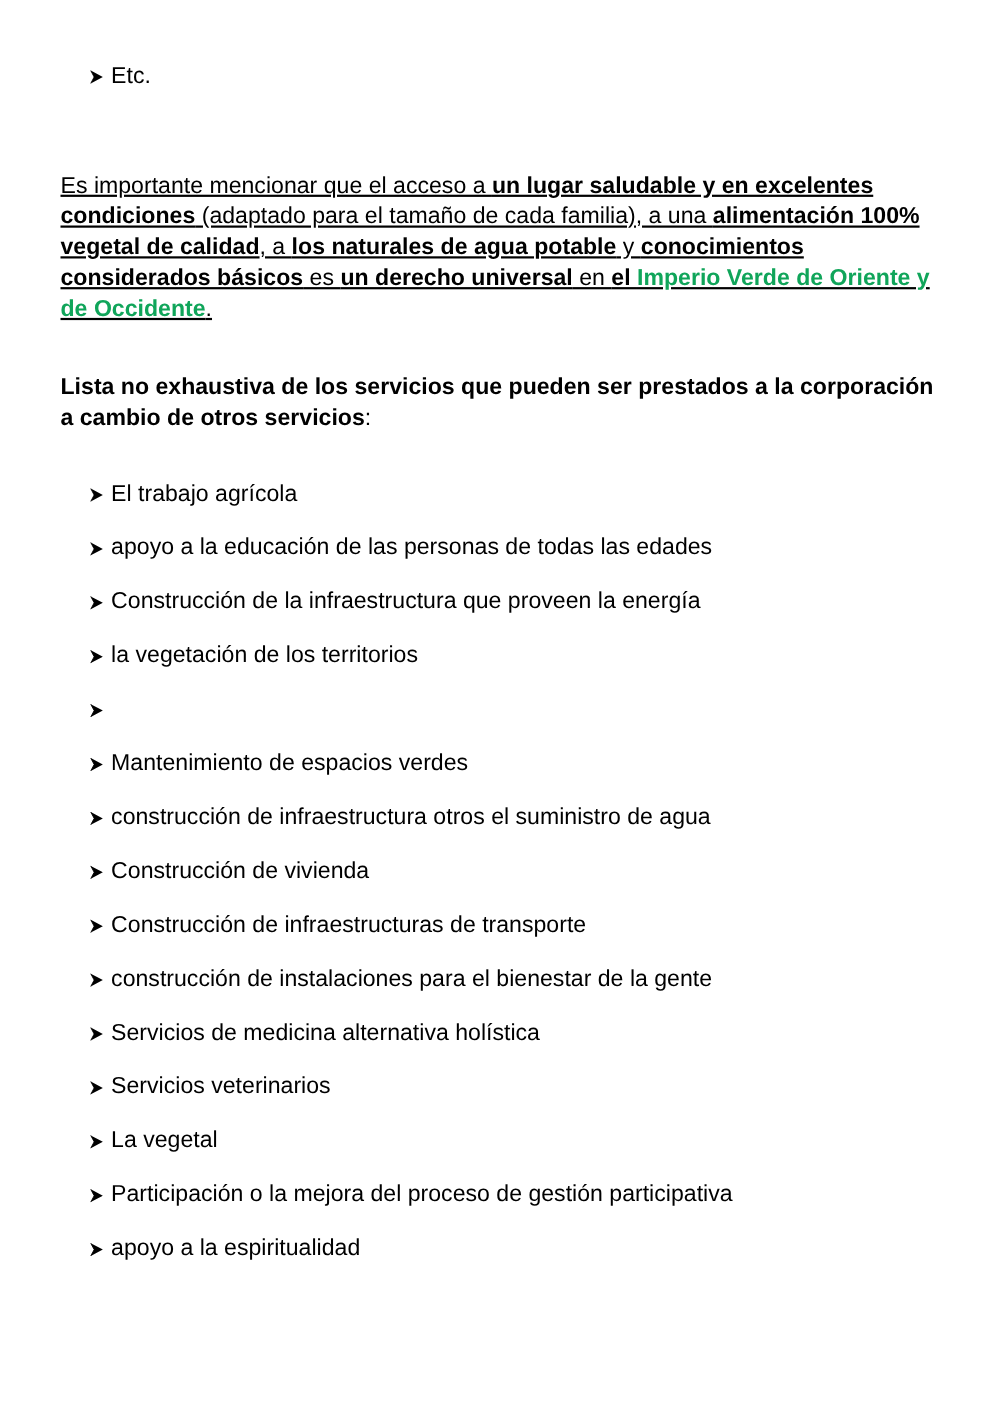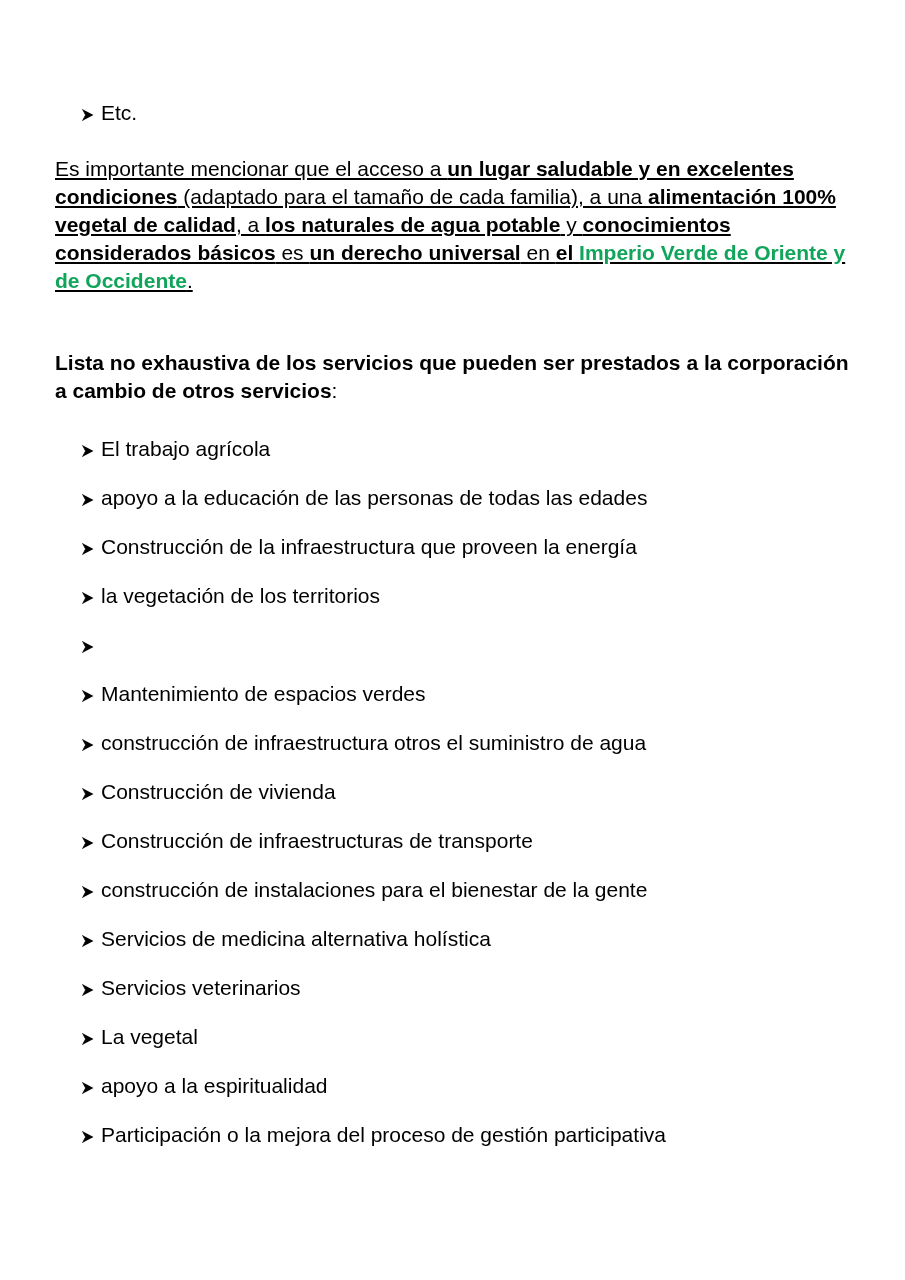--- a/index.html
+++ b/index.html
@@ -22,21 +22,20 @@
   }
 
   
   .top-bullet {
     position: absolute;
     left: 81px;
     top: 55px;
     font-size: 21px;
     line-height: 28px;
     white-space: nowrap;
-    margin-top: 44px;
   }
 
   
   .bullet {
     display: inline-block;
     width: 20px;
     vertical-align: baseline;
     font-family: "DejaVu Sans", sans-serif;
     font-size: 17px;
     line-height: 1;
@@ -56,21 +55,21 @@
     word-spacing: 0px;
     text-decoration: underline;
   }
   .para b { font-weight: bold; }
   .green { font-weight: bold; }
 
   
   .heading {
     position: absolute;
     left: 55px;
-    top: 349px;
+    top: 338px;
     width: 810px;
     font-size: 21px;
     line-height: 28px;
     font-weight: bold;
   }
   .heading .plain { font-weight: normal; }
 
   
   .svc-list {
     position: absolute;
@@ -154,20 +153,20 @@
             <path d="M1.5 1.2 L12.5 7 L1.5 12.8 L4.6 7 Z" fill="#000000"></path>
             <path d="M1.5 1.2 L4.6 7 L1.5 12.8" fill="none" stroke="#000000" stroke-width="0.8"></path>
           </svg></span><span class="txt">Servicios veterinarios</span></div>
       <div class="svc-item"><span class="bullet"><svg width="14" height="14" viewBox="0 0 14 14" aria-hidden="true">
             <path d="M1.5 1.2 L12.5 7 L1.5 12.8 L4.6 7 Z" fill="#000000"></path>
             <path d="M1.5 1.2 L4.6 7 L1.5 12.8" fill="none" stroke="#000000" stroke-width="0.8"></path>
           </svg></span><span class="txt">La vegetal</span></div>
       <div class="svc-item"><span class="bullet"><svg width="14" height="14" viewBox="0 0 14 14" aria-hidden="true">
             <path d="M1.5 1.2 L12.5 7 L1.5 12.8 L4.6 7 Z" fill="#000000"></path>
             <path d="M1.5 1.2 L4.6 7 L1.5 12.8" fill="none" stroke="#000000" stroke-width="0.8"></path>
-          </svg></span><span class="txt">apoyo a la espiritualidad</span></div>
+          </svg></span><span class="txt">Participación o la mejora del proceso de gestión participativa</span></div>
       <div class="svc-item"><span class="bullet"><svg width="14" height="14" viewBox="0 0 14 14" aria-hidden="true">
             <path d="M1.5 1.2 L12.5 7 L1.5 12.8 L4.6 7 Z" fill="#000000"></path>
             <path d="M1.5 1.2 L4.6 7 L1.5 12.8" fill="none" stroke="#000000" stroke-width="0.8"></path>
-          </svg></span><span class="txt">Participación o la mejora del proceso de gestión participativa</span></div>
+          </svg></span><span class="txt">apoyo a la espiritualidad</span></div>
     </div>
 
 </div>
 
 </body></html>

